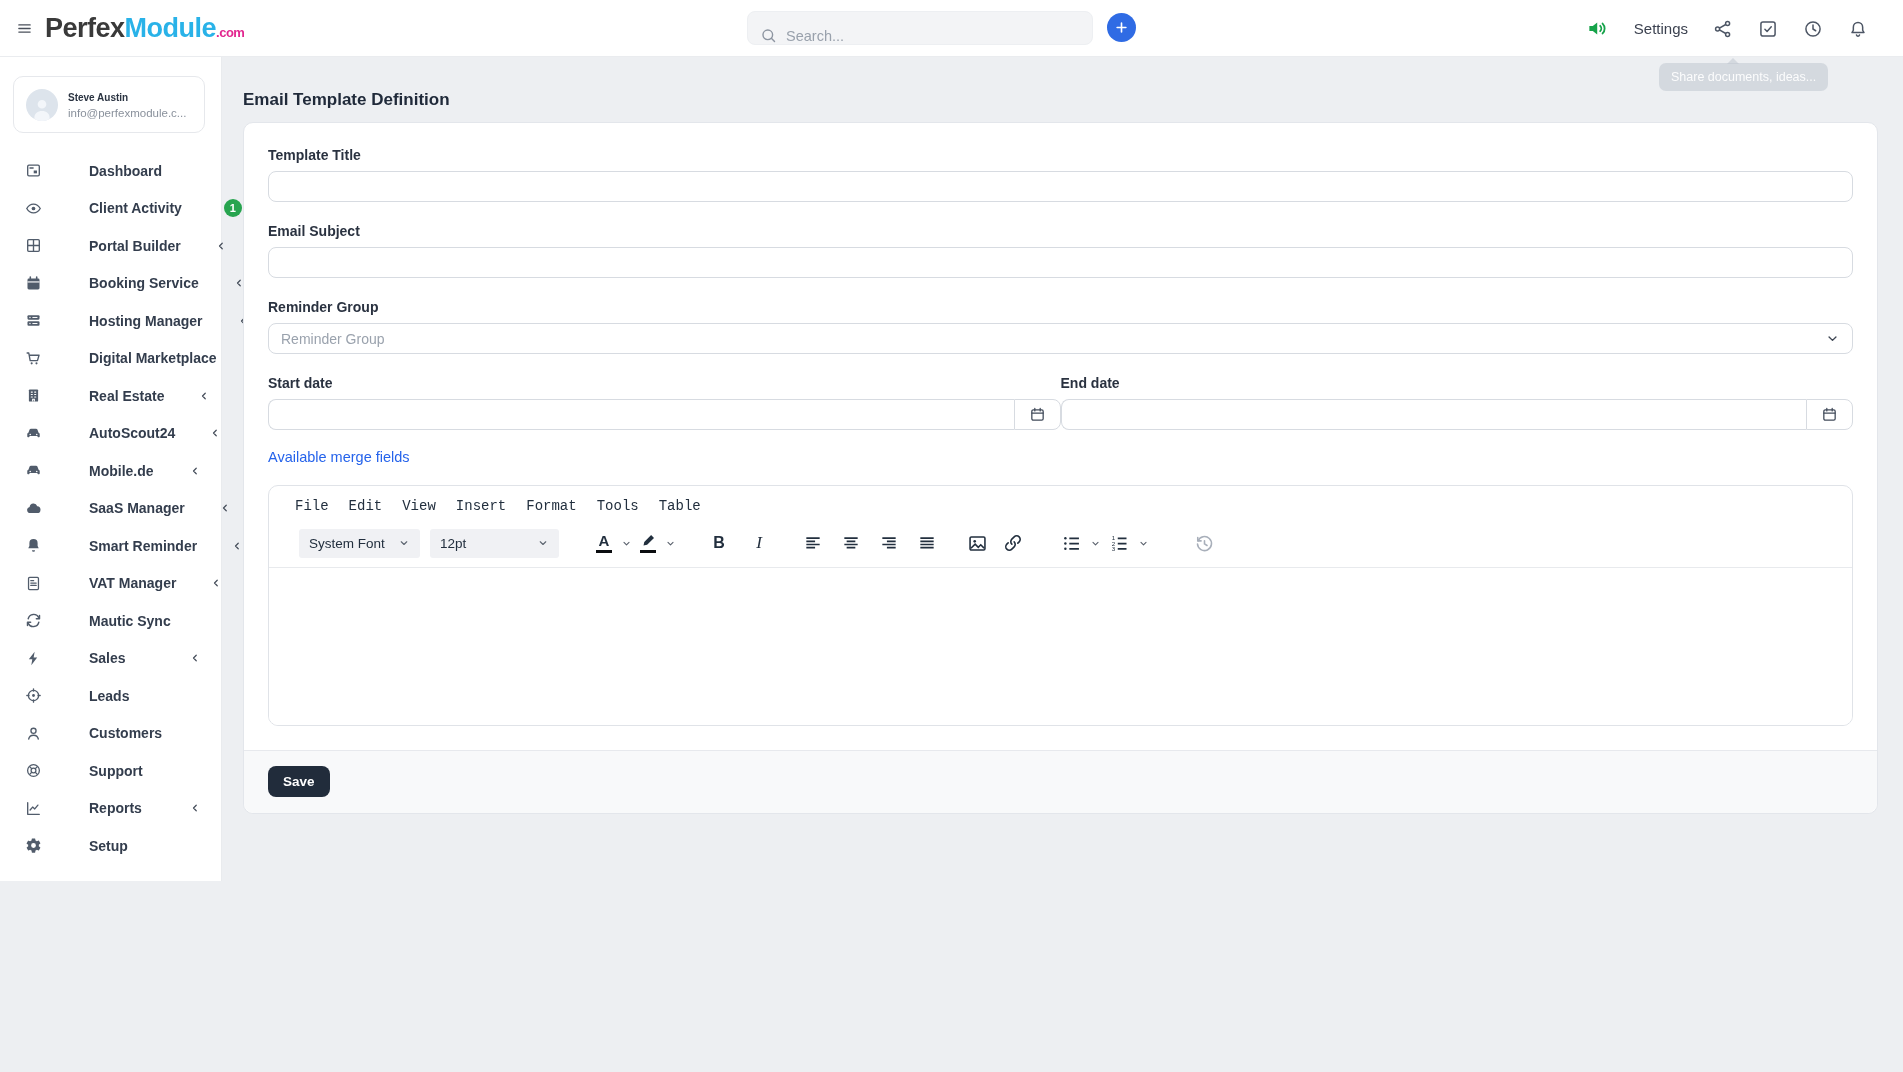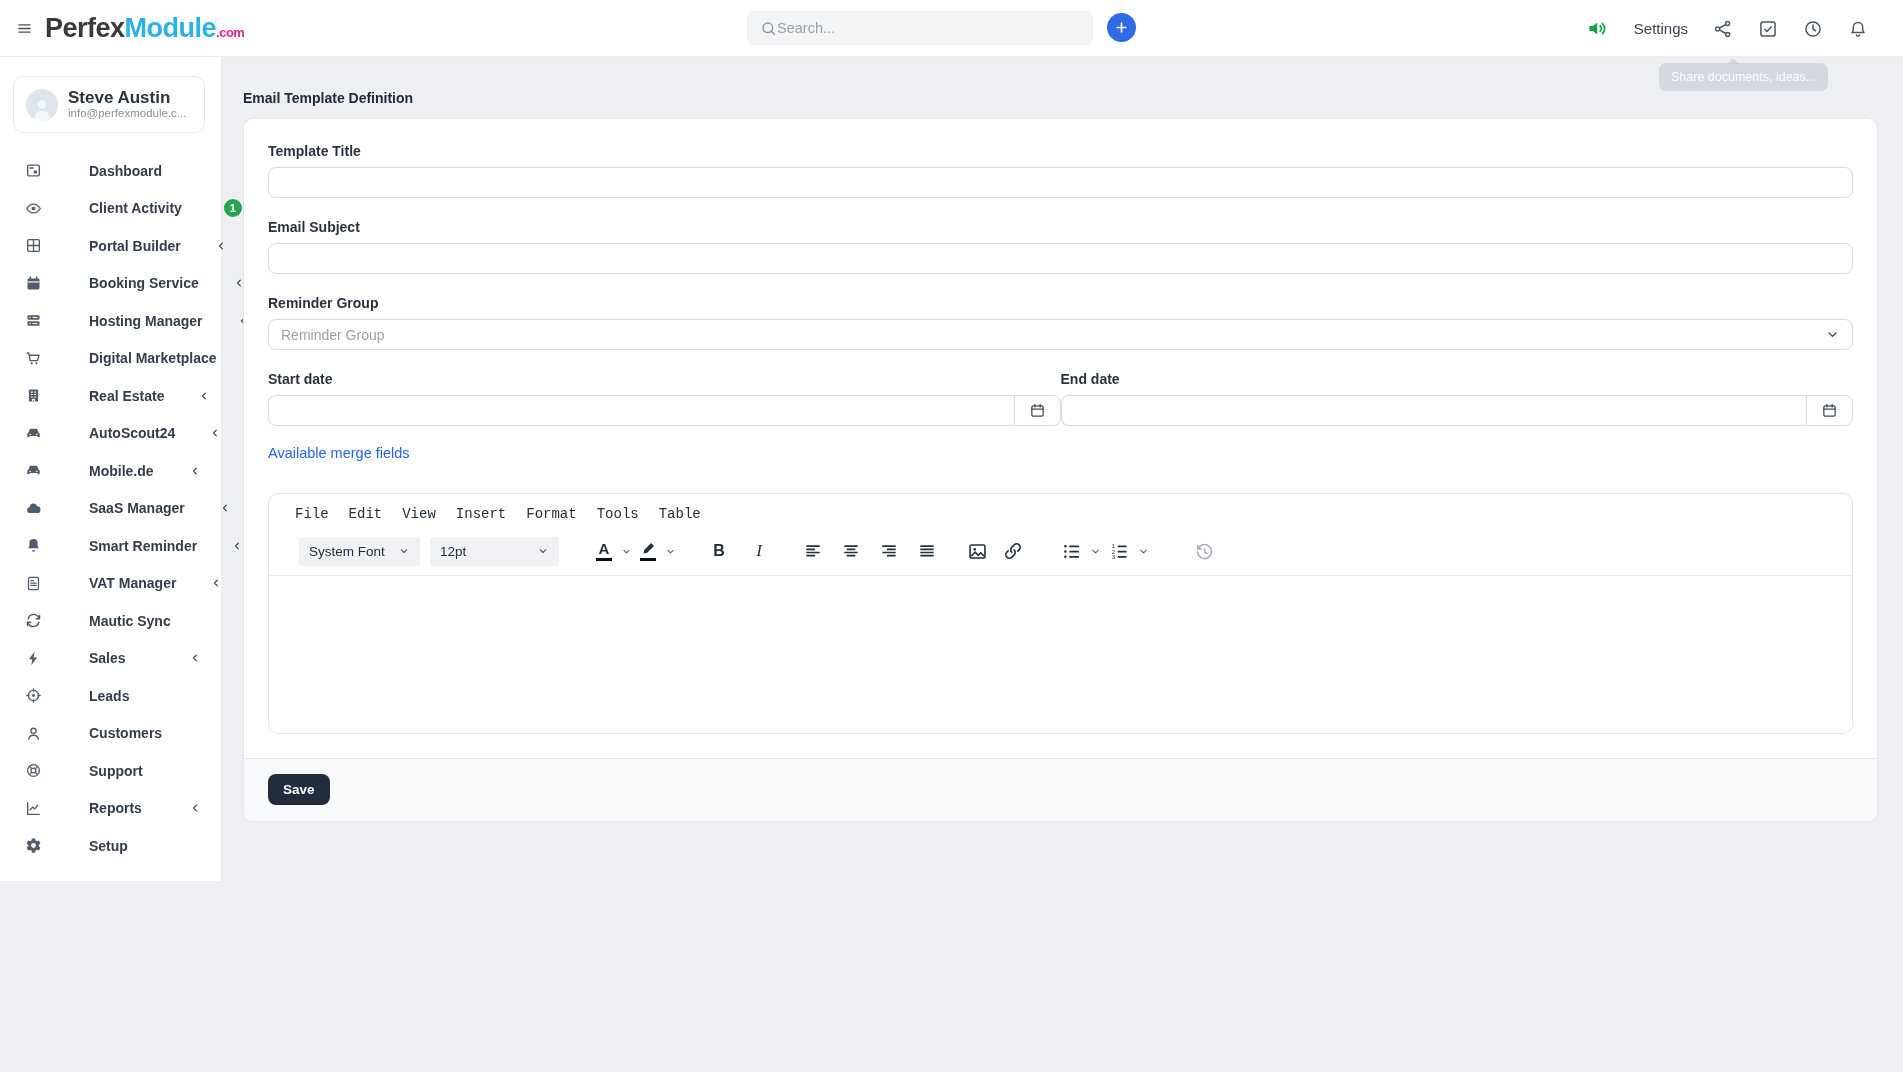--- a/index.html
+++ b/index.html
@@ -7,63 +7,63 @@
   body { background:#edeff2; font-family:"Liberation Sans",sans-serif; position:relative; overflow:hidden; color:#2a3240; }
   button { font-family:inherit; background:none; border:none; cursor:pointer; color:inherit; }
   input { font-family:inherit; }
   svg { display:block; }
 
   
   .header { position:absolute; top:0; left:0; width:1903px; height:57px; background:#fff; border-bottom:1px solid #eaecef; z-index:5; }
   .hamburger { position:absolute; left:16px; top:20px; color:#4a505b; }
   .logo { position:absolute; left:45px; top:12px; font-size:27px; font-weight:700; letter-spacing:-0.5px; line-height:32px; white-space:nowrap; cursor:pointer; }
   .logo .p1 { color:#3a3a3a; } .logo .p2 { color:#29b2e8; } .logo .p3 { color:#e2268f; font-size:13px; }
-  .search-box { position:absolute; left:747px; top:11px; width:346px; height:34px; background:#f3f4f6; border:1px solid #edeff2; border-radius:8px; display:flex; align-items:center; padding:0 12px; }
+  .search-box { position:absolute; left:747px; top:11px; width:346px; height:34px; background:#f3f4f6; border:1px solid #edeff2; border-radius:8px; display:flex; align-items:flex-end; padding:0 12px; gap:9px; }
   .search-box .sicon { color:#8d95a1; flex:0 0 auto; }
   .search-box input { border:none; outline:none; background:transparent; font-size:14.5px; color:#3c4250; width:100%; }
   .search-box input::placeholder { color:#99a1ac; }
   .plus-btn { position:absolute; left:1107px; top:13px; width:29px; height:29px; border-radius:50%; background:#2f6be4; display:flex; align-items:center; justify-content:center; }
   .header-right { position:absolute; right:35px; top:0; height:57px; display:flex; align-items:center; gap:25px; }
   .settings-label { font-size:15px; color:#3c4250; cursor:pointer; }
   .hicon { color:#4d5665; display:flex; cursor:pointer; }
   .tooltip { position:absolute; left:1659px; top:63px; background:rgba(192,198,207,0.55); color:rgba(255,255,255,0.92); font-size:12.5px; padding:7px 12px; border-radius:7px; z-index:6; white-space:nowrap; }
   .tooltip:before { content:""; position:absolute; top:-5px; left:68px; border-left:6px solid transparent; border-right:6px solid transparent; border-bottom:6px solid rgba(192,198,207,0.55); }
 
   
   .sidebar { position:absolute; left:0; top:57px; width:222px; background:#fff; border-right:1px solid #e9ebee; padding-bottom:16px; }
   .user-card { margin:19px 16px 0 13px; border:1px solid #e6e8ec; border-radius:10px; padding:12px; display:flex; align-items:center; gap:10px; height:57px; cursor:pointer; background:#fff; }
   .avatar { width:32px; height:32px; border-radius:50%; background:#dde4ec; overflow:hidden; flex:0 0 auto; display:flex; align-items:flex-end; justify-content:center; }
   .user-meta { min-width:0; }
-  .user-name { font-size:17px; font-weight:700; color:#2b3442; line-height:15px; }
+  .user-name { font-size:10px; font-weight:700; color:#2b3442; line-height:15px; }
   .user-email { font-size:11.5px; color:#8a919c; margin-top:2px; white-space:nowrap; }
   .menu { margin-top:19px; }
   .menu-item { position:relative; height:37.5px; display:flex; align-items:center; padding:0 20px 0 25px; cursor:pointer;gap:34px; }
   .mi-icon { width:17px; height:17px; color:#515c6b; margin-right:13px; flex:0 0 auto; }
   .mi-icon svg { width:17px; height:17px; }
   .mi-label { font-size:14px; font-weight:600; color:#333d4d; white-space:nowrap; }
   .mi-badge { display:none; margin-left:8px; width:18px; height:18px; border-radius:50%; background:#27a44f; color:#fff; font-size:11px; font-weight:700; align-items:center; justify-content:center; flex:0 0 auto; }
   .mi-chevron { margin-left:auto; color:#444c59; display:flex; }
 
   
   .main { position:absolute; left:222px; top:57px; width:1681px; }
-  .page-title { margin:33px 0 0 21px; font-size:14px; font-weight:600; color:#202a3a; }
+  .page-title { margin:33px 0 0 21px; font-size:17px; font-weight:600; color:#202a3a; }
   .card { margin:12px 25px 0 21px; background:#fff; border:1px solid #e3e6eb; border-radius:10px; }
   .card-body { padding:24px; }
   .field { margin-bottom:21px; }
   .form-label { display:block; font-size:14px; font-weight:600; color:#2a3240; margin-bottom:8px; }
   .text-input { width:100%; height:31px; border:1px solid #d7dbe1; border-radius:8px; padding:0 12px; font-size:14px; color:#2a3240; outline:none; background:#fff; }
   .select-box { position:relative; width:100%; height:31px; border:1px solid #d7dbe1; border-radius:8px; display:flex; align-items:center; padding:0 36px 0 12px; cursor:pointer; background:#fff; }
   .select-placeholder { font-size:14px; color:#9aa2ad; }
   .select-chevron { position:absolute; right:12px; color:#3f4754; display:flex; }
   .dates-row { display:flex; margin-bottom:0; }
   .date-field { flex:1; min-width:0; }
   .date-group { display:flex; }
   .date-group input { flex:1; min-width:0; height:31px; border:1px solid #d7dbe1; border-right:none; border-radius:8px 0 0 8px; padding:0 12px; font-size:14px; outline:none; background:#fff; }
   .cal-btn { width:47px; height:31px; border:1px solid #d7dbe1; border-radius:0 8px 8px 0; background:#fff; display:flex; align-items:center; justify-content:center; color:#414b5a; flex:0 0 auto; }
-  .merge-link { display:inline-block; margin:19px 0 32px; font-size:14.5px; color:#2563eb; text-decoration:none; cursor:pointer; }
+  .merge-link { display:inline-block; margin:19px 0 20px; font-size:14.5px; color:#2563eb; text-decoration:none; cursor:pointer; }
 
   
   .editor { border:1px solid #e0e3e8; border-radius:10px; overflow:hidden; background:#fff; }
   .editor-menubar { display:flex; align-items:center; padding:7px 16px 1px;font-family:Liberation Mono, monospace; }
   .emenu-item { font-size:14px; color:#222f3e; padding:5px 10px; border-radius:3px; }
   .editor-toolbar { display:flex; align-items:center; padding:8px 12px 9px 30px; }
   .tb-select { background:#f0f1f4; border-radius:3px; height:29px; display:flex; align-items:center; padding:0 10px; font-size:13.5px; color:#222f3e; cursor:pointer; }
   .tb-select .sel-chev { margin-left:auto; color:#5c6470; display:flex; }
   .ff-select { width:121px; margin-right:10px; }
   .fs-select { width:129px; }

